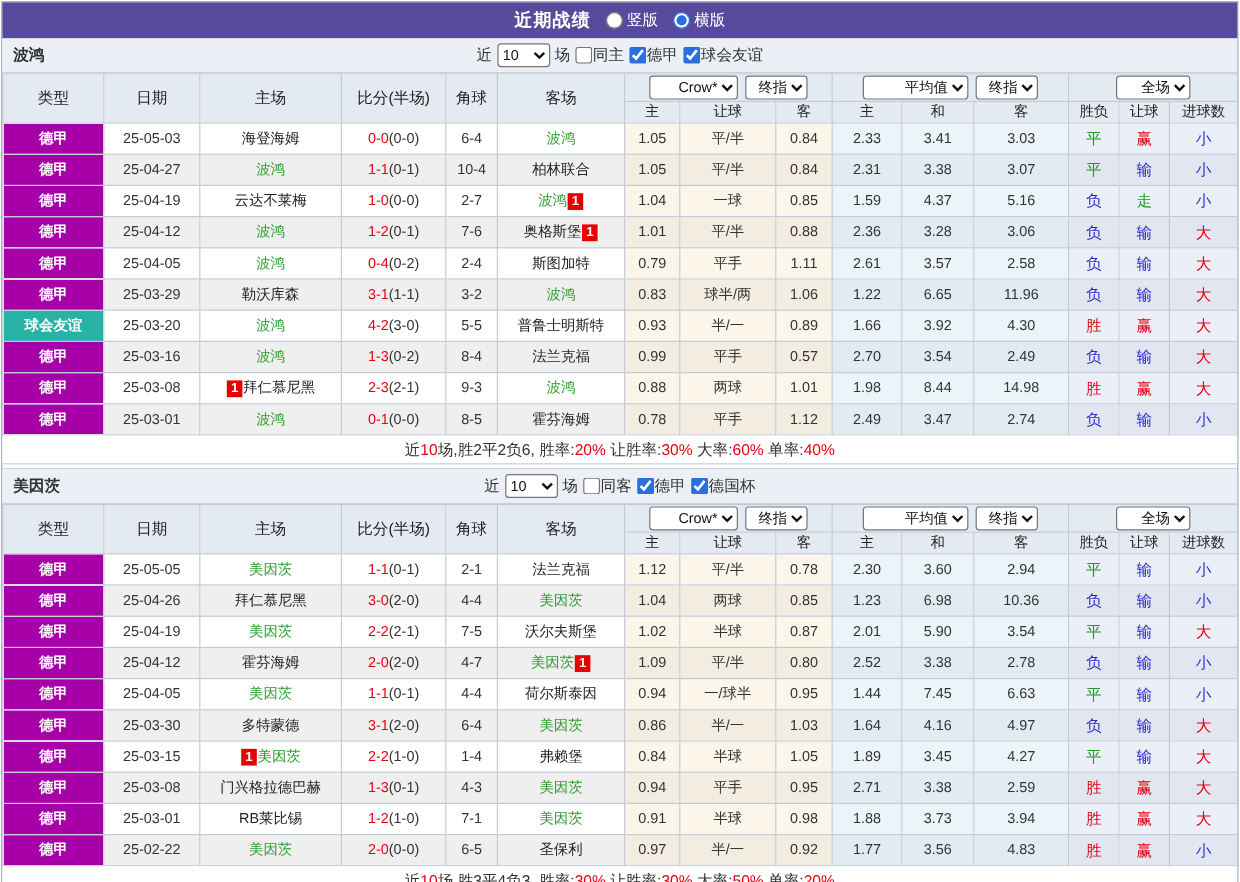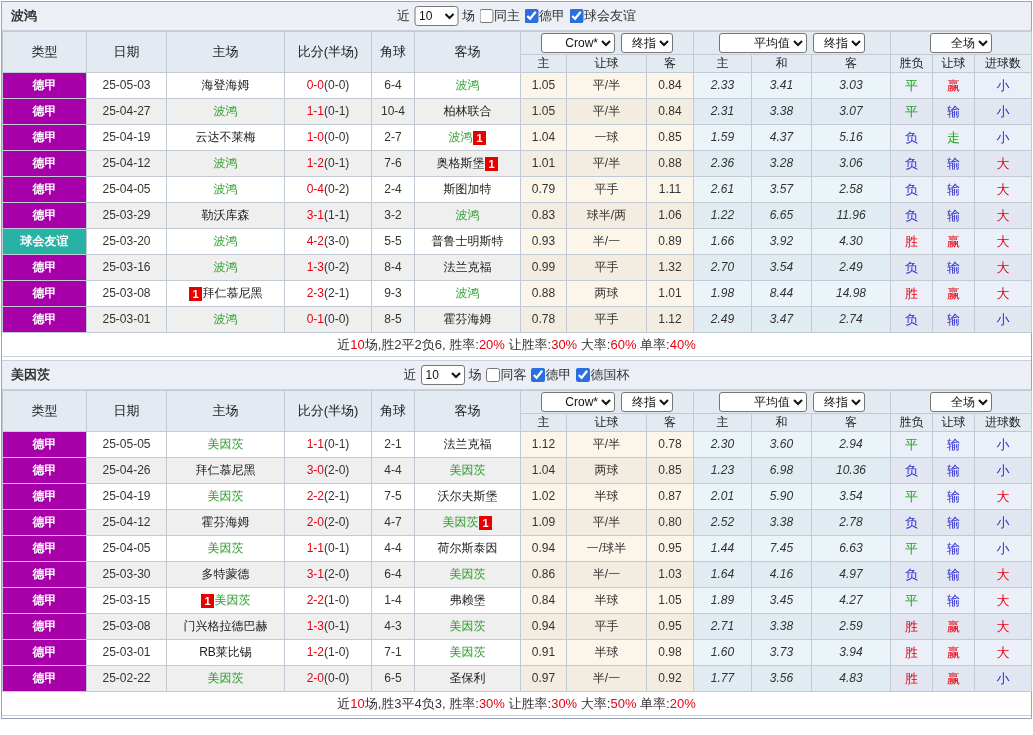--- a/index.html
+++ b/index.html
@@ -22,37 +22,48 @@
   table.grid th,table.grid td{border:1px solid #c2cad6;text-align:center;padding:0;overflow:hidden;white-space:nowrap;}
   thead th{background:#e4eaf2;font-weight:normal;color:#222;}
   th.hmain{font-size:13px;}
   th.hgrp{height:22px;}
   th.hgrp .hsel{margin:0 3px;text-align:right;}
   th.hsub{height:17px;font-size:12px;}
   tbody td{height:25px;line-height:25px;background:#fff;}
   tr.alt td{background:#efefef;}
   td.type{color:#fff;font-weight:bold;font-size:12px;}
   td.crow{background:#fcf6ea;}    tr.alt td.crow{background:#f3ede1;}
-  td.avgc{background:#eaf4f9;font-style:italic;}    tr.alt td.avgc{background:#e1ecf2;}
+  td.avgc{background:#eaf4f9;}    tr.alt td.avgc{background:#e1ecf2;}
   td.resc{background:#ebeff8;font-size:13px;} tr.alt td.resc{background:#e2e6f0;}
   .focus{color:#2f9e2f;}
   .opp{color:#222;}
   .score-main{color:#e60012;}
   .score-half{color:#333;}
   .c-red{color:#e60012;}
   .c-green{color:#1e9e1e;}
   .c-blue{color:#2a2ad0;}
   .rc{display:inline-block;background:#e60000;color:#fff;font-size:11px;line-height:14px;height:14px;padding:0 3px;font-weight:bold;vertical-align:middle;margin:0 1px;}
   .summary{height:23px;display:flex;align-items:center;justify-content:center;font-size:13px;color:#333;background:#fff;border-bottom:1px solid #c9d1dd;}
   .summary span{white-space:pre;}
 </style>
 </head>
 <body>
 
 <div class="page">
+  <div class="titlebar">
+    <span class="title">近期战绩</span>
+    <label class="radio-label">
+      <input type="radio" name="layout" style="">
+      <span>竖版</span>
+    </label>
+    <label class="radio-label">
+      <input type="radio" name="layout" checked="" style="">
+      <span>横版</span>
+    </label>
+  </div>
   <div id="tables-mount">
       <div class="block">
         <div class="teambar">
           <span class="team">波鸿</span>
           <div class="controls">
             <span class="lbl">近</span>
             <select class="hsel" style="width: 44px;"><option>10</option></select>
             <span class="lbl">场</span>
             <label class="cb-label">
               <input type="checkbox" style="">
@@ -232,21 +243,21 @@
             </tr>
             <tr class="alt">
               <td class="type" style="background: rgb(168, 0, 168);">德甲</td>
               <td class="date">25-03-16</td>
               <td class="teamcell"><span class="focus">波鸿</span></td>
               <td class="scorecell"><span class="score-main">1-3</span><span class="score-half">(0-2)</span></td>
               <td class="corner">8-4</td>
               <td class="teamcell"><span class="opp">法兰克福</span></td>
               <td class="crow">0.99</td>
               <td class="crow">平手</td>
-              <td class="crow">1.32</td>
+              <td class="crow">0.57</td>
               <td class="avgc">2.70</td>
               <td class="avgc">3.54</td>
               <td class="avgc">2.49</td>
               <td class="resc c-blue">负</td>
               <td class="resc c-blue">输</td>
               <td class="resc c-red">大</td>
             </tr>
             <tr>
               <td class="type" style="background: rgb(168, 0, 168);">德甲</td>
               <td class="date">25-03-08</td>
@@ -499,21 +510,21 @@
             <tr>
               <td class="type" style="background: rgb(168, 0, 168);">德甲</td>
               <td class="date">25-03-01</td>
               <td class="teamcell"><span class="opp">RB莱比锡</span></td>
               <td class="scorecell"><span class="score-main">1-2</span><span class="score-half">(1-0)</span></td>
               <td class="corner">7-1</td>
               <td class="teamcell"><span class="focus">美因茨</span></td>
               <td class="crow">0.91</td>
               <td class="crow">半球</td>
               <td class="crow">0.98</td>
-              <td class="avgc">1.60</td>
+              <td class="avgc">1.88</td>
               <td class="avgc">3.73</td>
               <td class="avgc">3.94</td>
               <td class="resc c-red">胜</td>
               <td class="resc c-red">赢</td>
               <td class="resc c-red">大</td>
             </tr>
             <tr class="alt">
               <td class="type" style="background: rgb(168, 0, 168);">德甲</td>
               <td class="date">25-02-22</td>
               <td class="teamcell"><span class="focus">美因茨</span></td>

